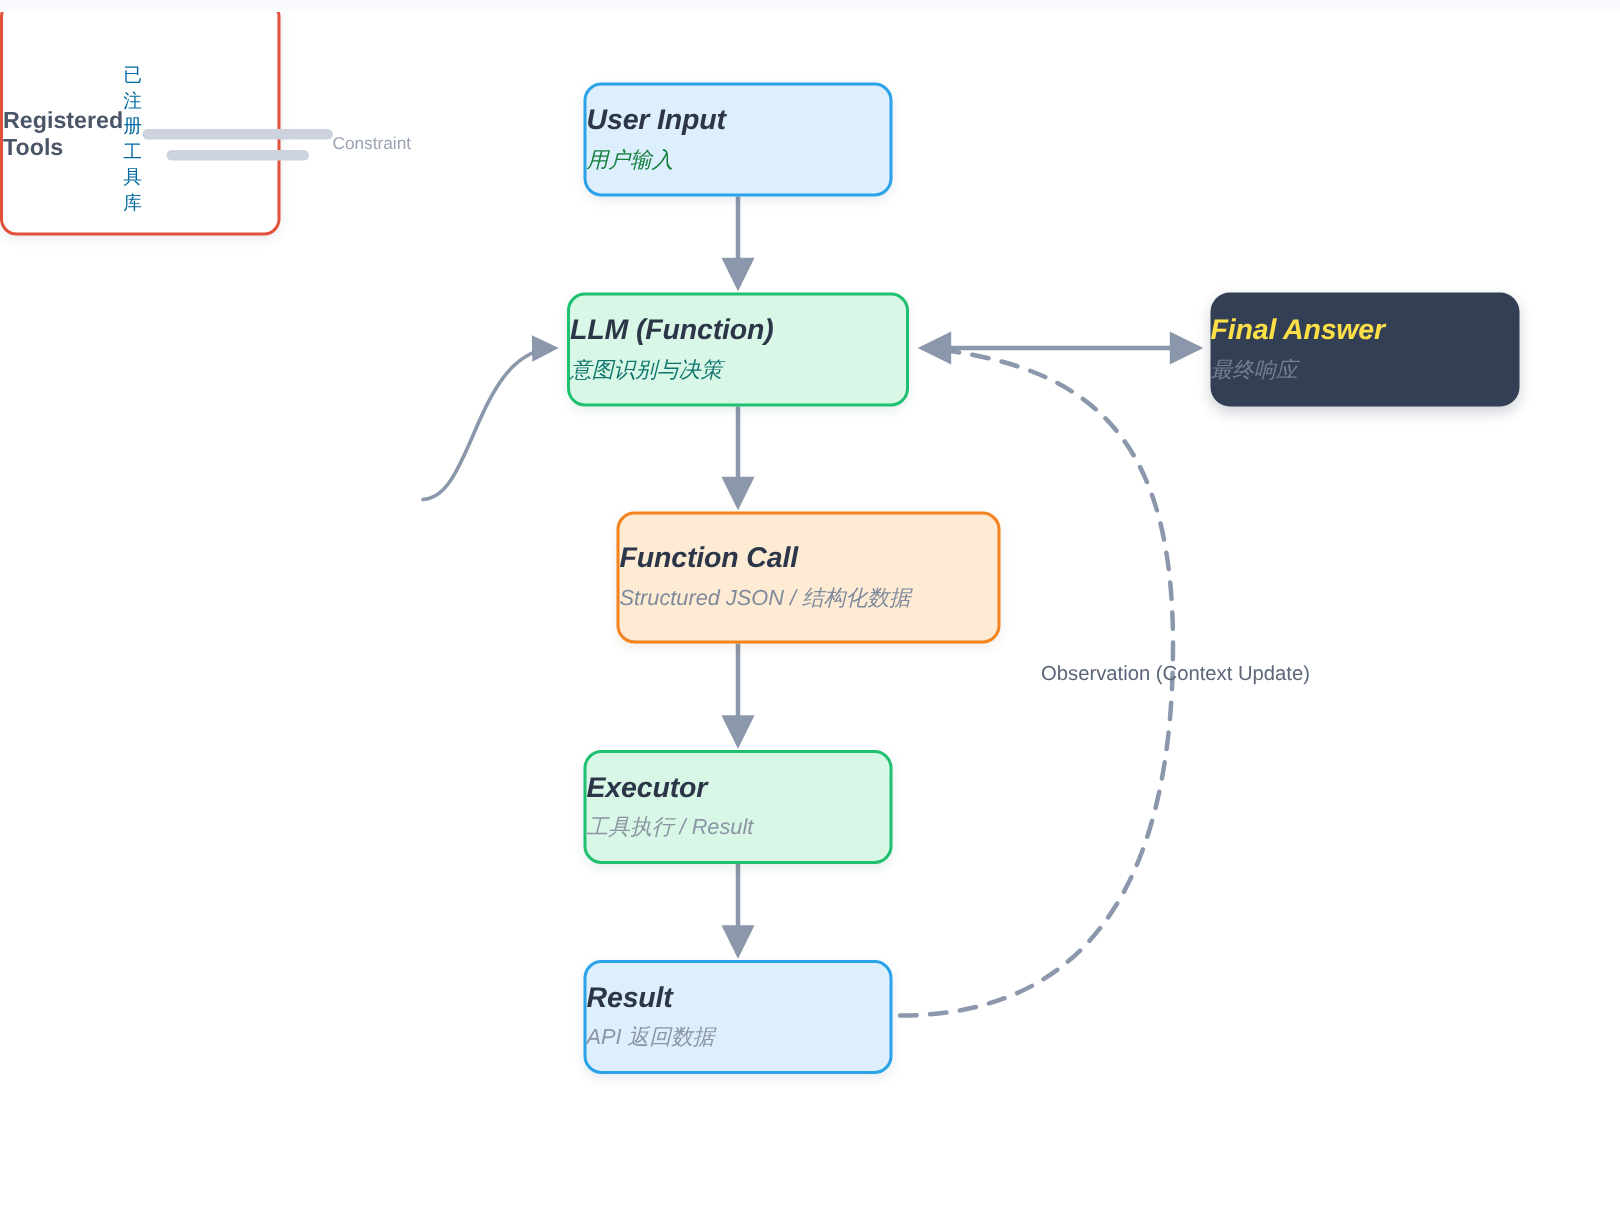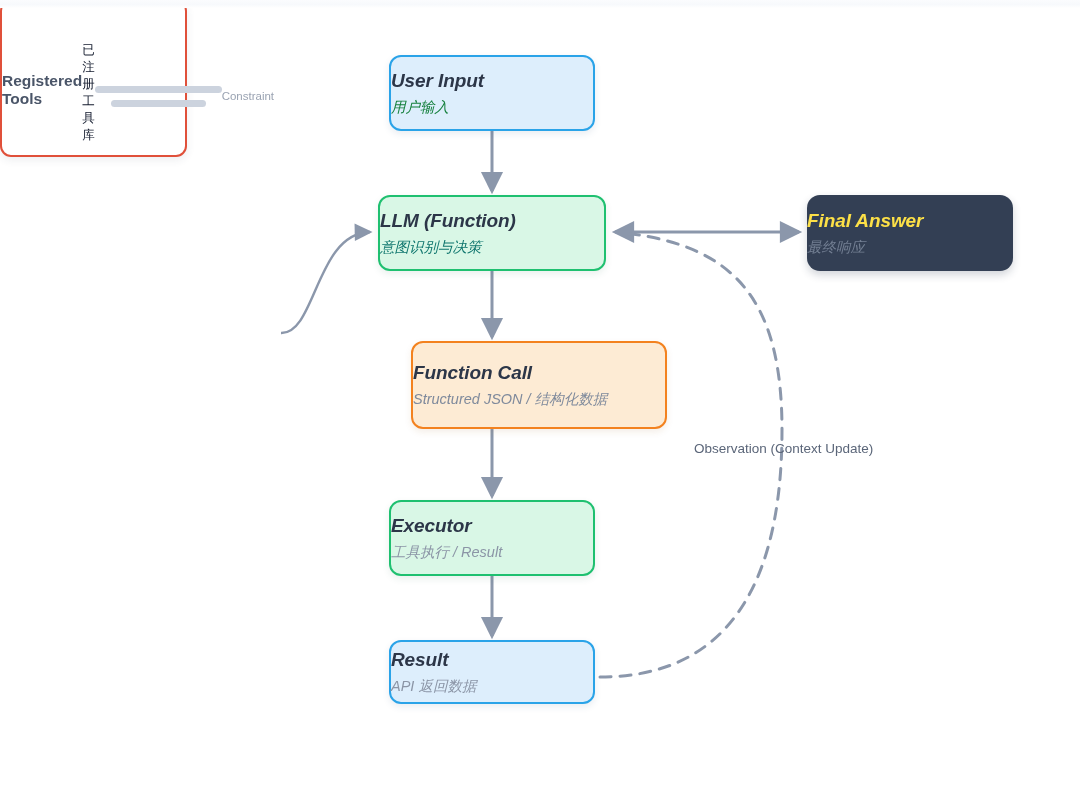--- a/index.html
+++ b/index.html
@@ -91,21 +91,21 @@
   .n-executor {
     left: 389px; top: 500px; width: 206px; height: 76px;
     background: #d9f7e6;
     border: 2.5px solid #1fc070;
     box-shadow: 0 3px 7px rgba(40,110,80,0.10);
   }
   .n-executor .title { color: #2c3648; }
   .n-executor .sub   { color: #8b95a6; }
 
   .n-result {
-    left: 389px; top: 640px; width: 206px; height: 64px;
+    left: 389px; top: 640px; width: 206px; height: 76px;
     background: #ddeefc;
     border: 2.5px solid #2aa3e8;
     box-shadow: 0 3px 7px rgba(40,80,130,0.10);
   }
   .n-result .title { color: #2c3648; }
   .n-result .sub   { color: #8b95a6; }
 
   .n-final-answer {
     left: 807px; top: 195px; width: 206px; height: 76px;
     background: #333f54;
@@ -126,21 +126,21 @@
     display: flex;
     flex-direction: row;
     align-items: center;
     justify-content: flex-start;
     padding-top: 22px;
   }
   .n-registered-tools .title {
     font-size: 15.5px; font-weight: bold; color: #4a5568;
   }
   .n-registered-tools .sub {
-    font-size: 12.5px; color: #0f172a; margin-top: 6px; font-family: Liberation Serif, serif;
+    font-size: 12.5px; color: #0369a1; margin-top: 6px; font-family: Liberation Serif, serif;
   }
   .bars {
     margin-top: 13px;
     display: flex;
     flex-direction: column;
     align-items: center;
     gap: 7px;
     width: 100%;
   }
   .bar {

